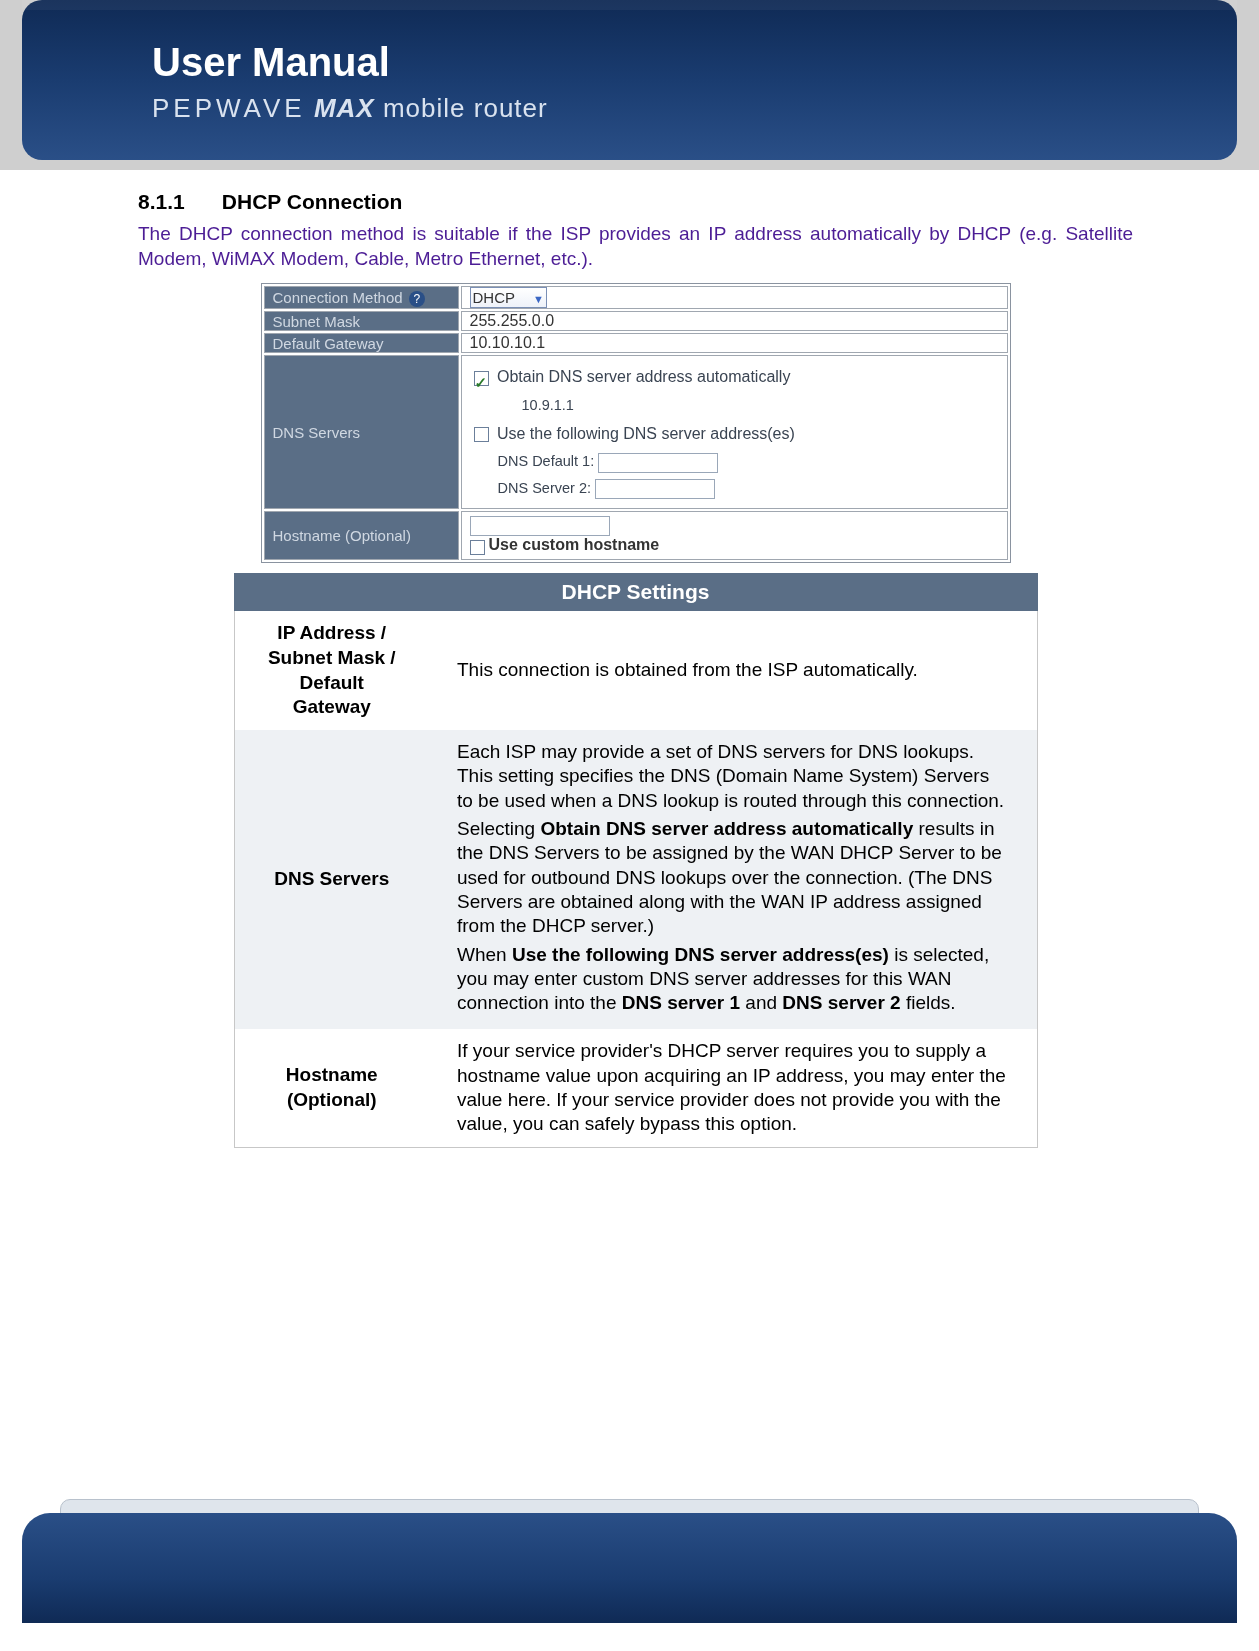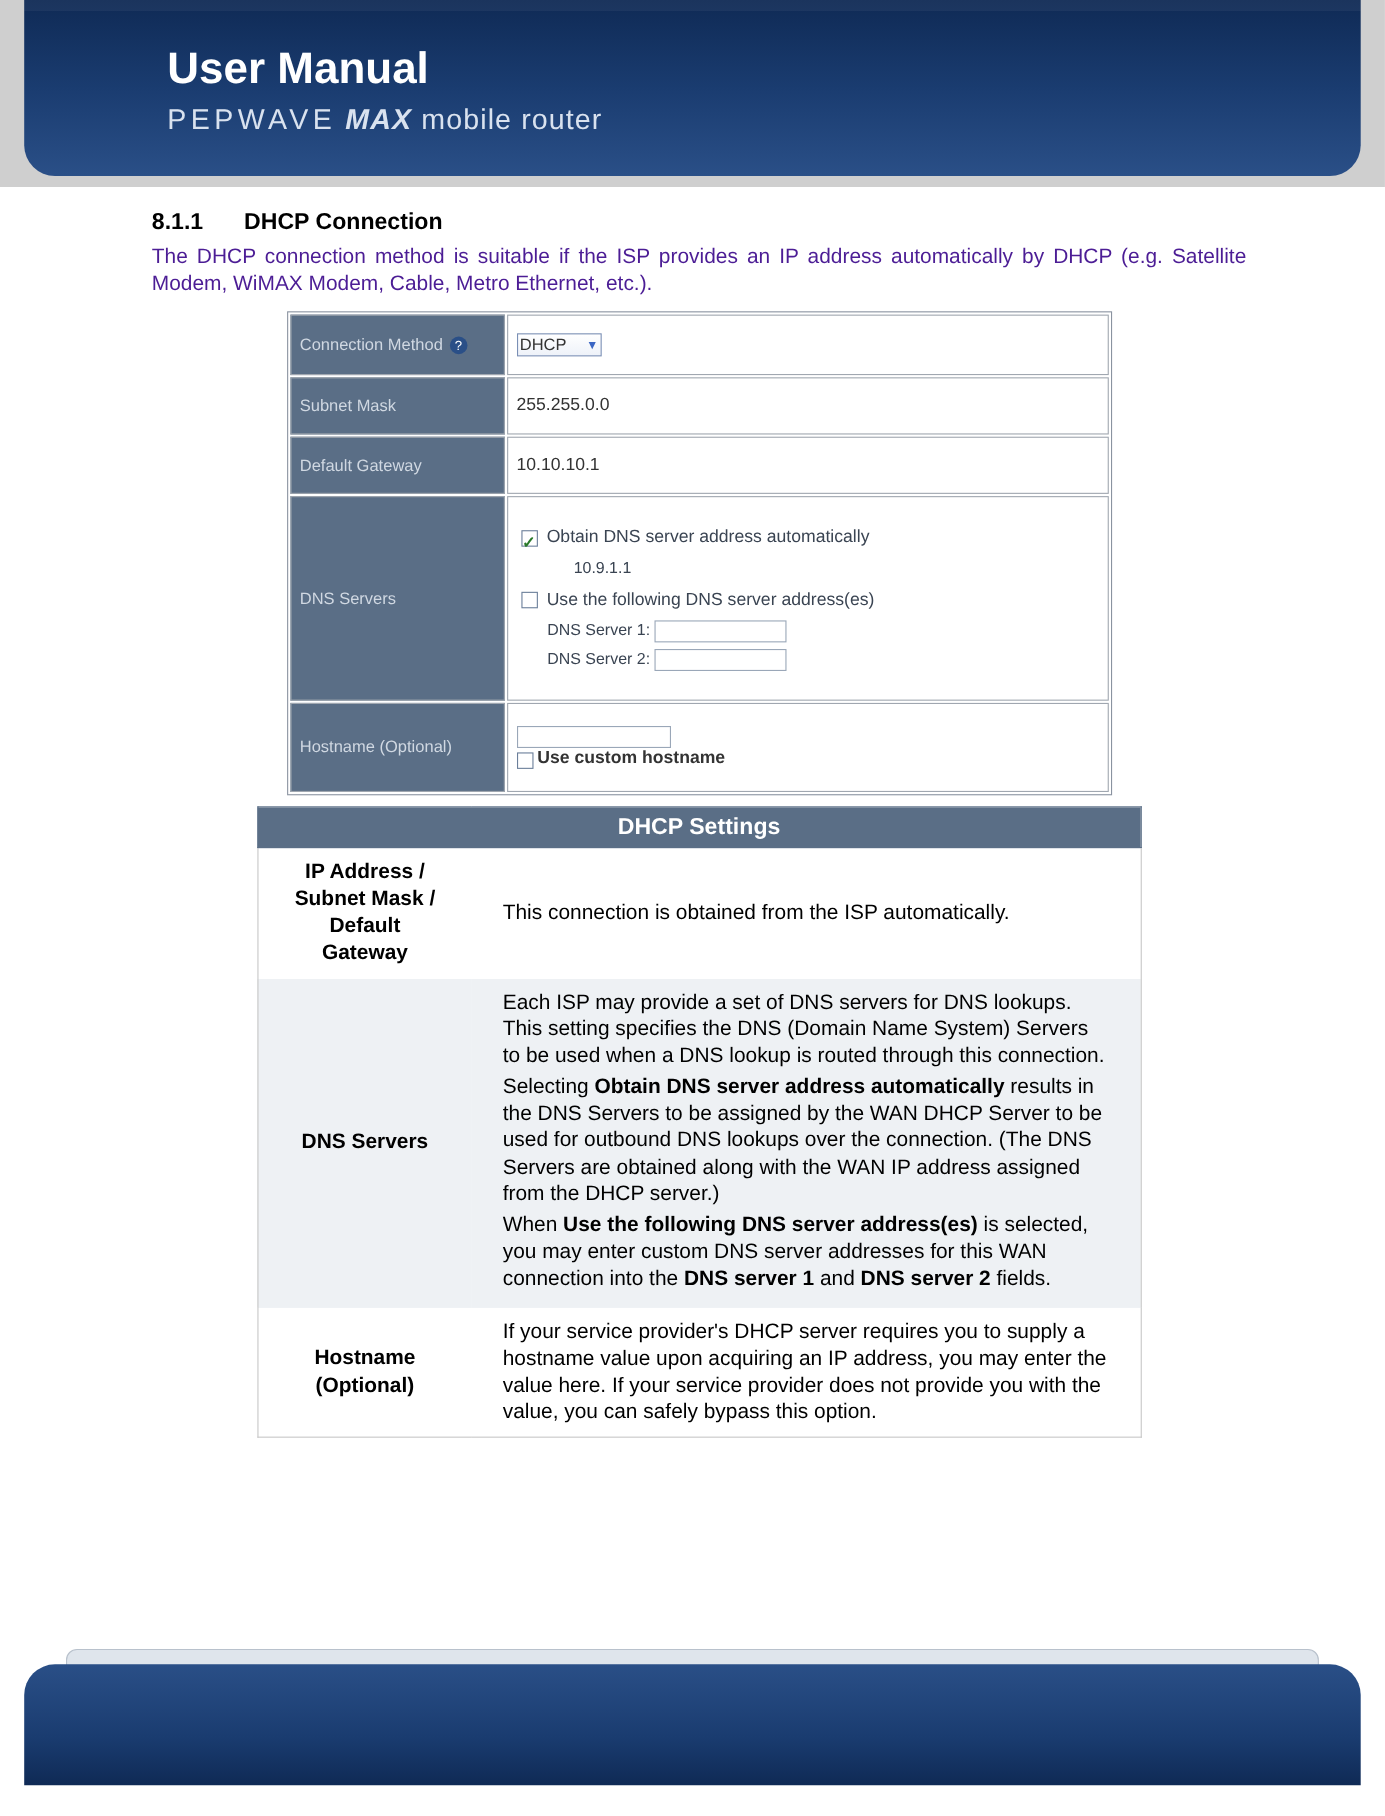--- a/index.html
+++ b/index.html
@@ -12,20 +12,21 @@
     overflow: hidden;
   }
   .top-band {
     position: absolute;
     top: 0; left: 0; right: 0;
     height: 160px;
     background: linear-gradient(to bottom, #0f2a55 0%, #1a3c70 50%, #2a4f87 100%);
     border-bottom-left-radius: 28px;
     border-bottom-right-radius: 28px;
     margin: 0 22px;
+    border-radius: 20px;
   }
   .top-band::after {
     content:"";
     position:absolute;
     left:0; right:0; top:0;
     height:10px;
     background: rgba(255,255,255,0.05);
   }
   .top-outer {
     position:absolute;
@@ -87,21 +88,21 @@
   .config .lab {
     background: #5a6e86;
     color: #d0d8e2;
     width: 195px;
     padding: 0 8px;
     font-size: 15px;
     vertical-align: middle;
   }
   .config .val {
     background: #fff;
-    padding: 16px 8px;
+    padding: 0 8px;
     color: #333;
   }
   .sel-wrap {
     display:inline-block;
     border:1px solid #7a8fb5;
     background: linear-gradient(#fff,#eef2f9);
     padding: 1px 2px;
     font-size:15px;
   }
   .sel-wrap .arrow {
@@ -251,21 +252,21 @@
           <div>
             <span class="cb checked"></span>
             <span>Obtain DNS server address automatically</span>
           </div>
           <div class="indent">10.9.1.1</div>
           <div>
             <span class="cb"></span>
             <span>Use the following DNS server address(es)</span>
           </div>
           <div class="indent row2">
-            <span>DNS Server 1:</span>
+            <span>DNS Default 1:</span>
             <span class="txtin"></span>
           </div>
           <div class="indent row2">
             <span>DNS Server 2:</span>
             <span class="txtin"></span>
           </div>
         </div>
       </td>
     </tr>
     <tr>

